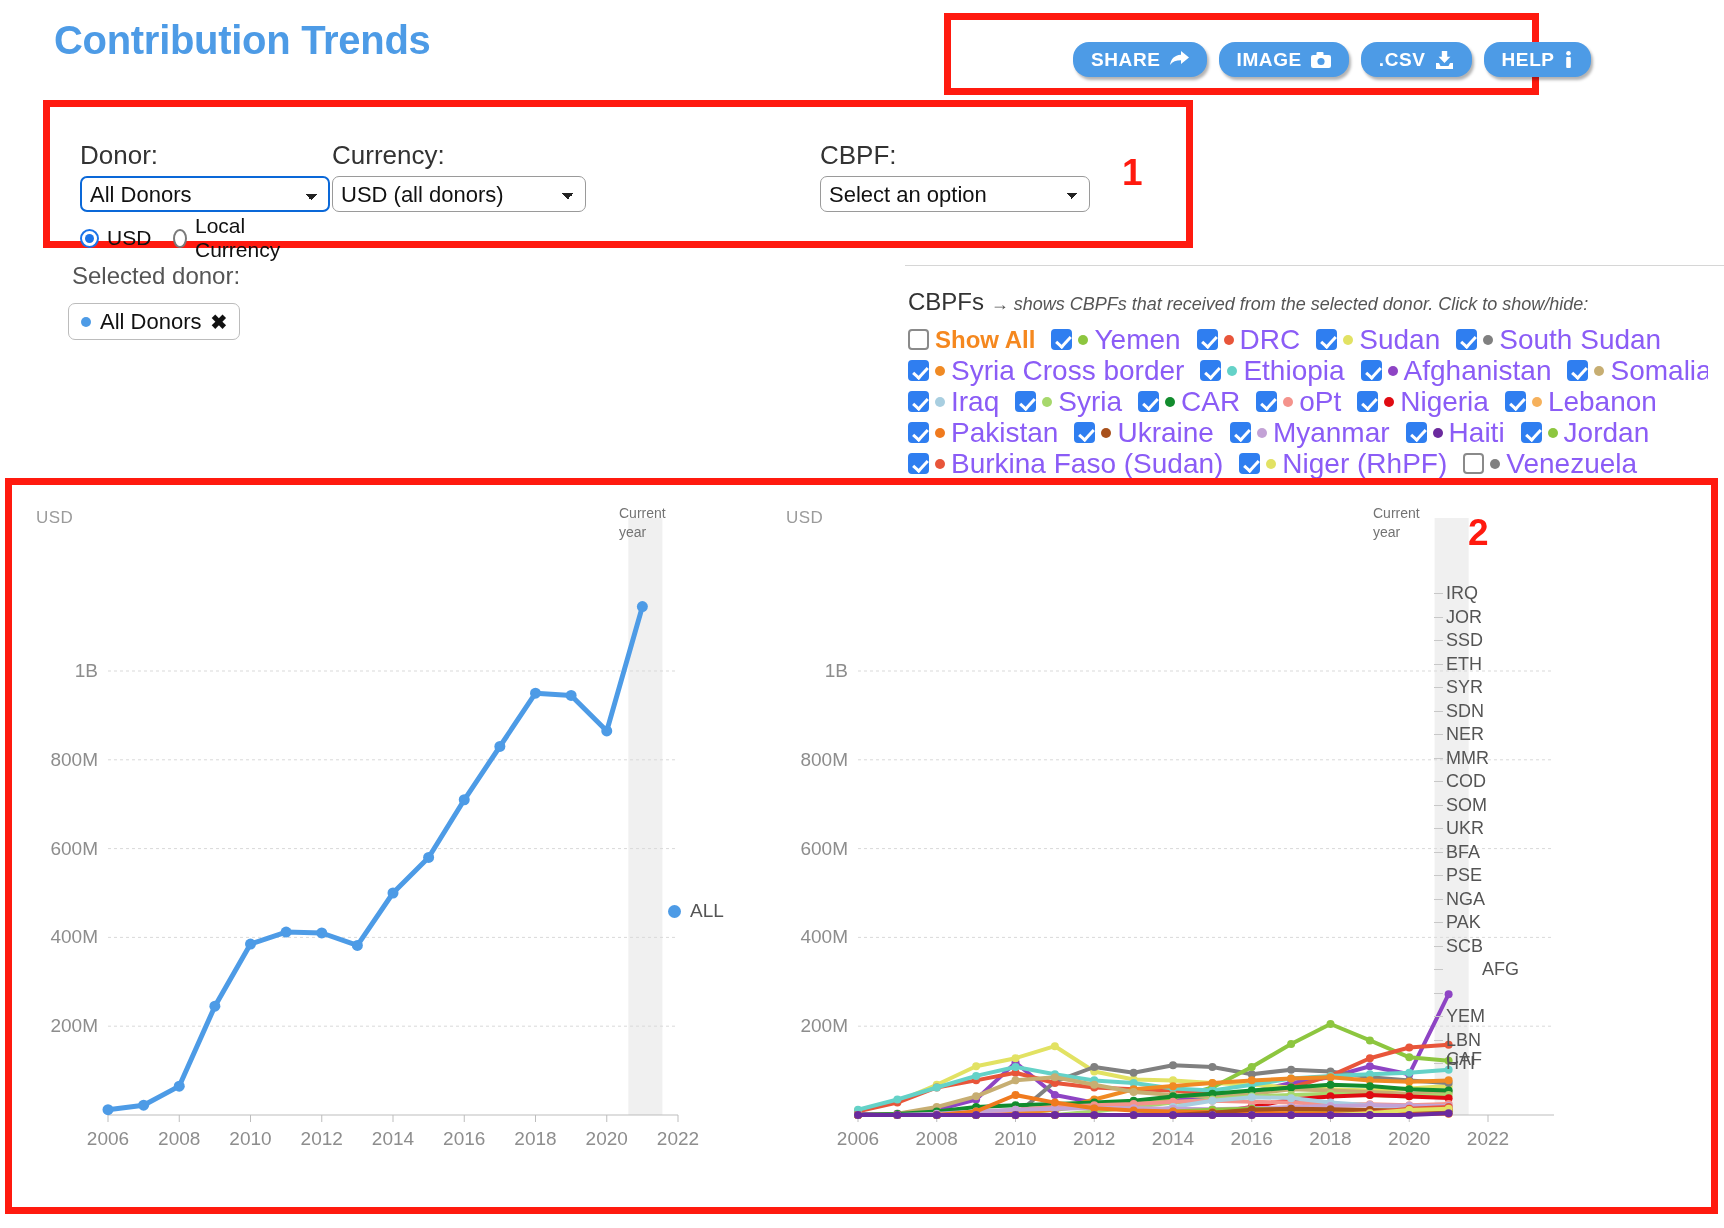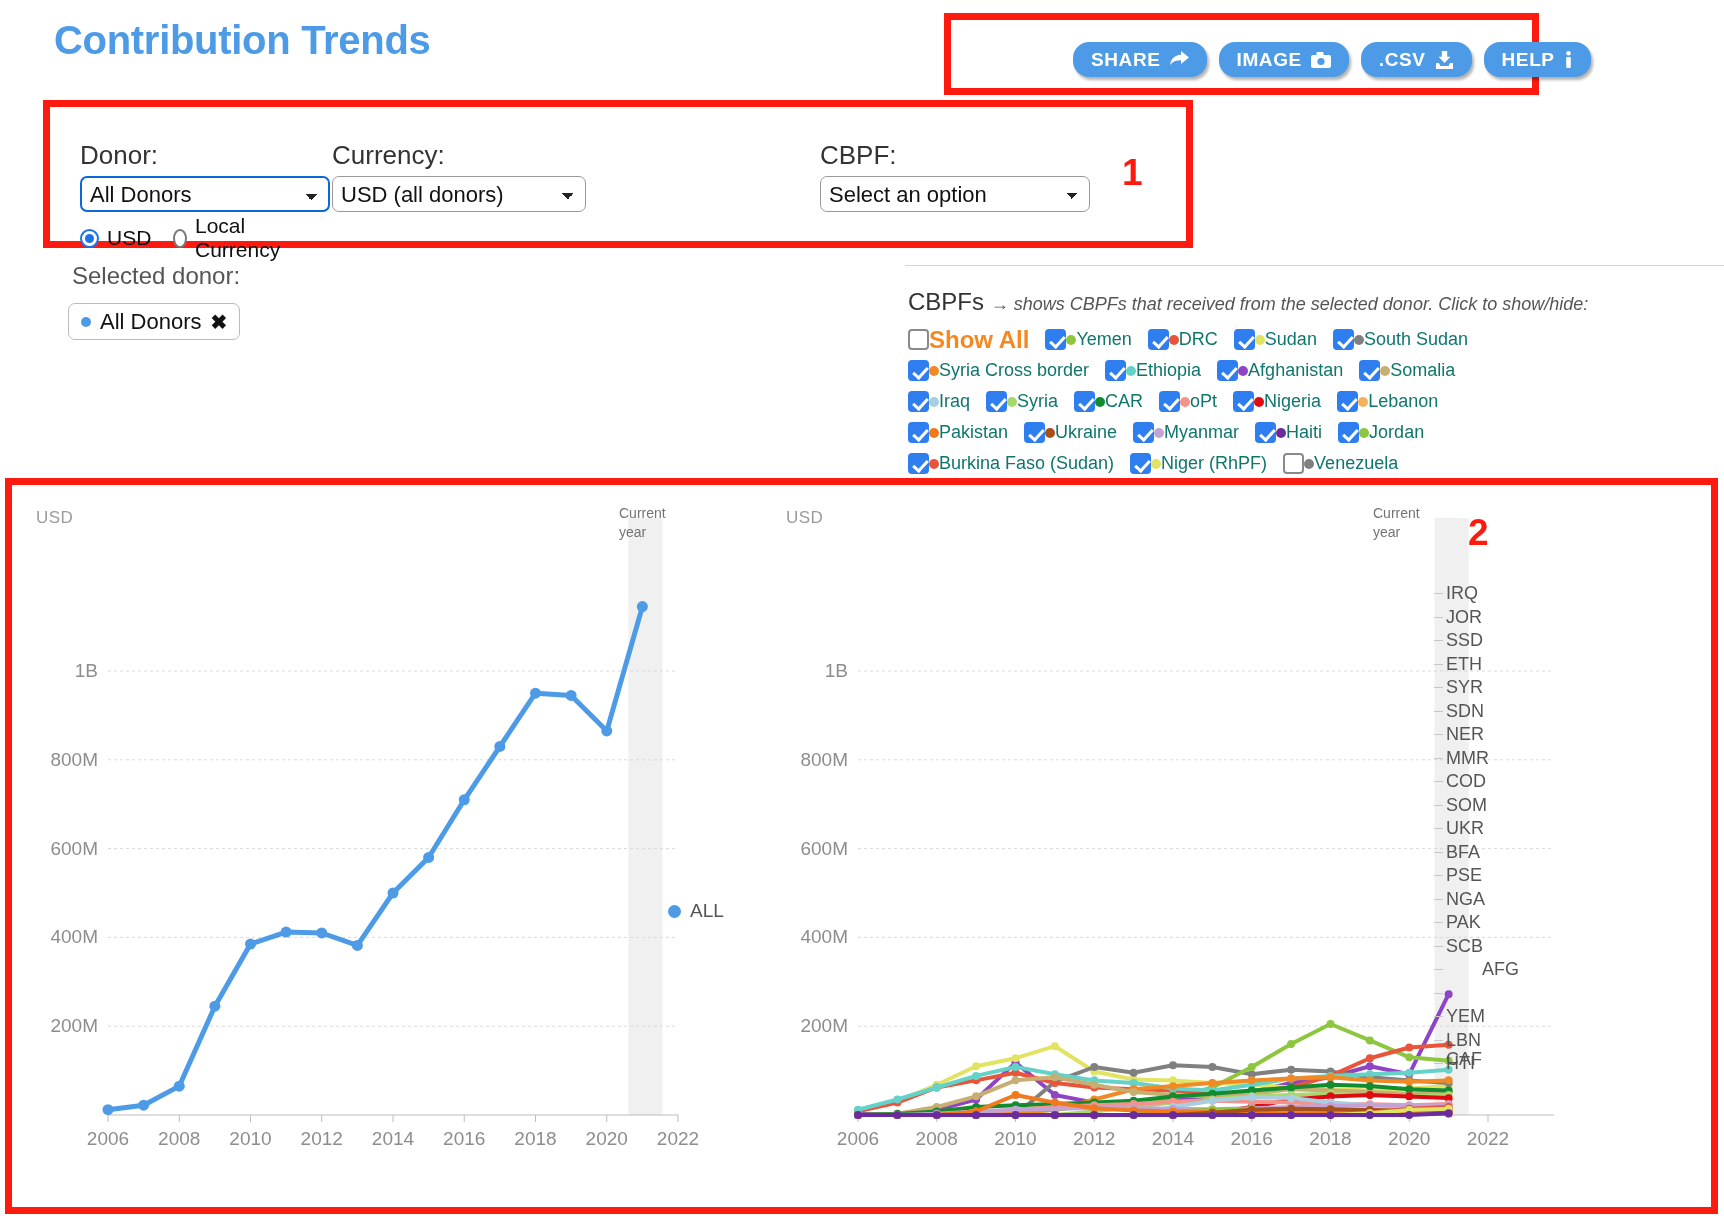--- a/index.html
+++ b/index.html
@@ -142,36 +142,36 @@
     position: absolute; left: 908px; top: 324px;
     width: 800px; height: 155px;
     overflow: hidden;
   }
   .lrow {
     display: flex; align-items: center;
     gap: 7px; height: 31px;
     flex-wrap: nowrap;
   }
   .litem {
-    display: inline-flex; align-items: center; 
+    display: inline-flex; align-items: center; gap: 6px;
     margin-right: 9px; cursor: pointer; white-space: nowrap;
   }
   .cb {
     width: 21px; height: 21px; border-radius: 4px;
     border: 2px solid #8a8a8a; background: #fff;
     display:inline-block; position:relative; flex: none;
   }
   .cb.on { background:#2f7ef0; border-color:#2f7ef0; }
   .cb.on::after {
     content:""; position:absolute; left:6px; top:2px;
     width:6px; height:12px; border:solid #fff;
     border-width: 0 3px 3px 0; transform: rotate(42deg);
   }
   .cdot { width:10px;height:10px;border-radius:50%; flex:none; }
-  .ltext { font-size: 18px; color: #0f766e; }
+  .ltext { font-size: 28px; color: #8b5cf6; }
   .ltext.showall { color: #F5881F; font-weight: bold; font-size: 24px; }
 
   
   .chart-panel { position: absolute; }
   .axis-unit {
     position: absolute; font-size: 17px; color: #9b9b9b;
     letter-spacing: 0.5px;
   }
   .cur-year {
     position: absolute; font-size: 14px; color: #737373;

